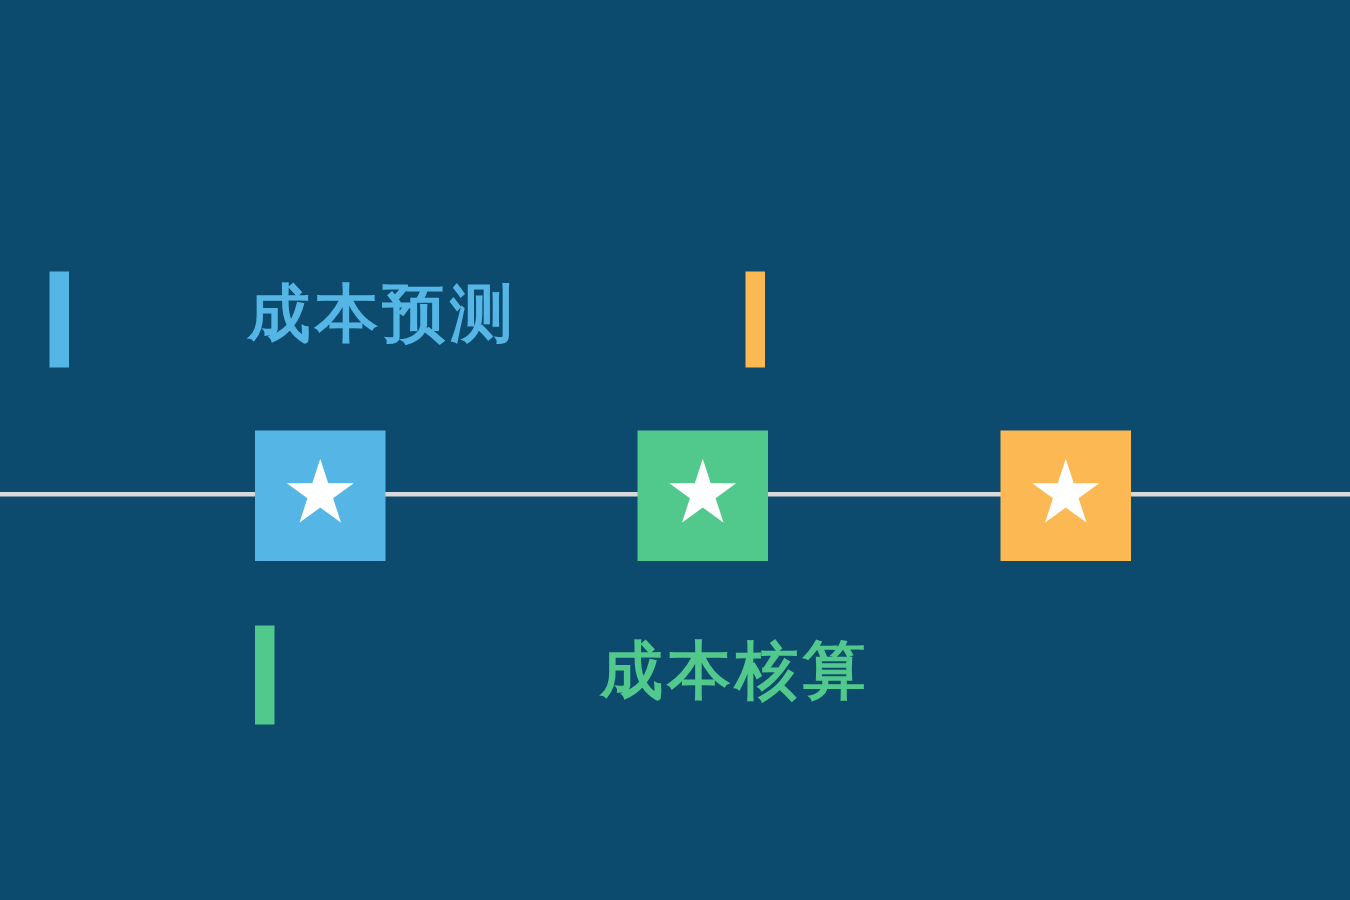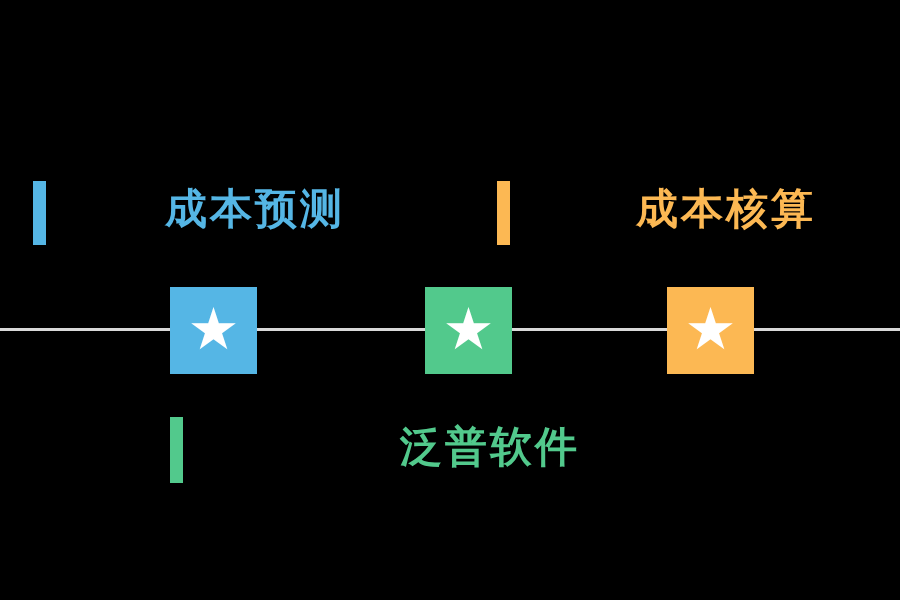--- a/index.html
+++ b/index.html
@@ -5,21 +5,21 @@
   html, body {
     margin: 0;
     padding: 0;
     background: #ffffff;
     font-family: "Liberation Sans", "DejaVu Sans", sans-serif;
   }
   .stage {
     position: relative;
     width: 900px;
     height: 600px;
-    background: #000000;
+    background: #0c4a6e;
     overflow: hidden;
   }
   .hline {
     position: absolute;
     left: 0;
     top: 328px;
     width: 900px;
     height: 3px;
     background: var(--line, #d9d9d9);
   }
@@ -97,31 +97,30 @@
 <body>
 
 <div class="stage">
 
   <div class="hline"></div>
 
   <span class="vbar blue-bg" style="left:33px; top:181px;"></span>
   <div class="caption blue-text" style="left:145px; top:186px; width:220px;">成本预测</div>
 
   <span class="vbar orange-bg" style="left:497px; top:181px;"></span>
-  <div class="caption orange-text" style="left:616px; top:186px; width:220px;">成本核算</div>
 
   <div class="node blue-bg" style="left:170px; top:287px;">
     <span class="star">★</span>
   </div>
 
   <div class="node green-bg" style="left:425px; top:287px;">
     <span class="star">★</span>
   </div>
 
   <div class="node orange-bg" style="left:667px; top:287px;">
     <span class="star">★</span>
   </div>
 
   <span class="vbar tall green-bg" style="left:170px; top:417px;"></span>
-  <div class="caption green-text" style="left:380px; top:424px; width:220px;">泛普软件</div>
+  <div class="caption green-text" style="left:380px; top:424px; width:220px;">成本核算</div>
 
 
 </div>
 
 </body></html>

